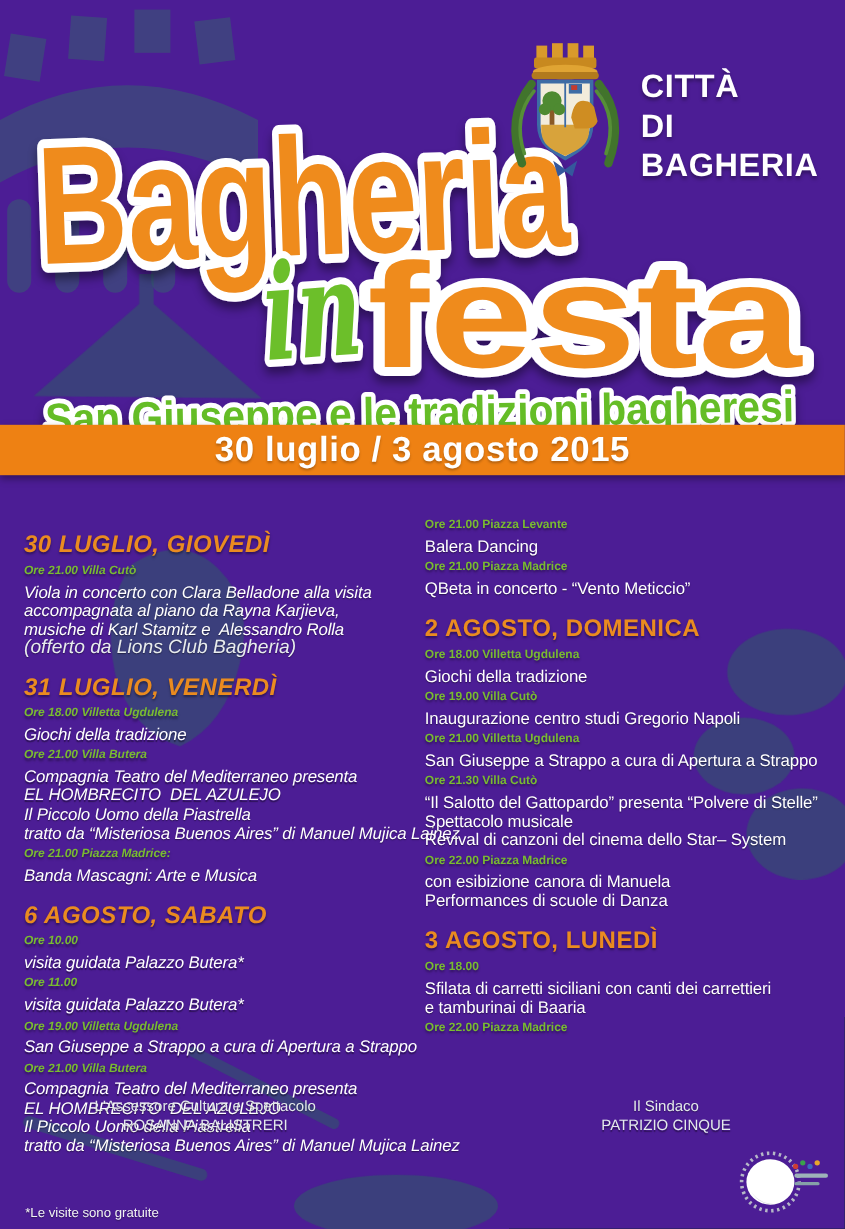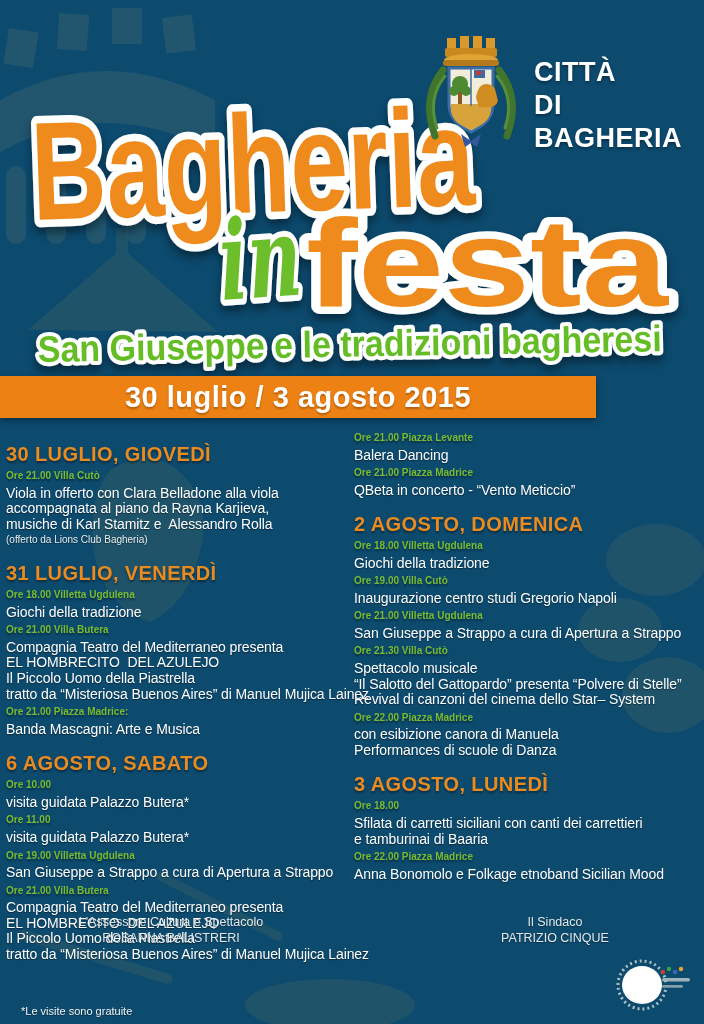--- a/index.html
+++ b/index.html
@@ -1,58 +1,58 @@
 <!DOCTYPE html>
 <html><head>
 <meta charset="utf-8">
 <style>
   html,body{margin:0;padding:0;background:#0d2a33;}
   .poster{
     position:relative;width:704px;height:1024px;overflow:hidden;
-    background:#0c4a6e;
+    background:#4c1d95;
     font-family:"Liberation Sans",sans-serif;
   }
   .bg-art{position:absolute;left:0;top:0;}
   
   .crest{position:absolute;left:417px;top:34px;width:108px;height:118px;z-index:6;}
   .city-name{
     position:absolute;left:534px;top:56px;z-index:6;color:#ffffff;
     font-weight:bold;font-size:27px;line-height:33px;letter-spacing:.5px;
     text-shadow:0 2px 3px rgba(0,0,0,.35);
   }
   
   .title-svg{position:absolute;left:0;top:88px;z-index:4;}
   
   .banner{
-    position:absolute;left:0;top:376px;width:596px;height:42px;background:#ee8113;z-index:5;
+    position:absolute;left:0;top:354px;width:704px;height:42px;background:#ee8113;z-index:5;
     box-shadow:0 3px 6px rgba(0,0,0,.35);
   }
   .banner-text{
     text-align:center;color:#ffffff;font-weight:bold;font-size:29px;line-height:42px;
     letter-spacing:.5px;text-shadow:0 2px 2px rgba(0,0,0,.25);
   }
   
   .col{position:absolute;top:428px;z-index:4;}
-  .col-left{left:6px;width:320px;}
+  .col-left{left:20px;width:320px;font-style:italic;}
   .col-right{left:354px;width:340px;}
   .entry{white-space:pre;}
   .entry.day{
     color:#ea8b20;font-weight:bold;font-size:20px;line-height:23px;letter-spacing:.4px;
     margin-top:15px;text-shadow:0 2px 2px rgba(0,0,0,.4);
   }
   .entry.time{
     color:#79bb31;font-weight:bold;font-size:10px;line-height:19.5px;
     text-shadow:0 2px 2px rgba(0,0,0,.4);
   }
   .entry.line{
     color:#ffffff;font-size:14px;line-height:15.6px;letter-spacing:-.1px;
     text-shadow:0 1px 1px rgba(0,0,0,.45);
   }
   .entry.small{
-    color:#e8ecee;font-size:10px;line-height:15px;
+    color:#e8ecee;font-size:16px;line-height:15px;
     text-shadow:0 1px 1px rgba(0,0,0,.45);
   }
   
   .sig{position:absolute;top:914px;text-align:center;color:#e4eaec;font-size:12.5px;line-height:16px;z-index:4;
        text-shadow:0 1px 1px rgba(0,0,0,.4);}
   .sig-left{left:66px;width:210px;}
   .sig-right{left:455px;width:200px;}
   
   .footnotes{position:absolute;left:21px;top:975px;z-index:4;font-size:11px;line-height:14.5px;white-space:pre;}
   .fn-white{color:#f2f4f4;font-weight:normal;text-shadow:0 1px 1px rgba(0,0,0,.4);}
@@ -139,21 +139,21 @@
     </g>
   </svg>
 
   <div class="banner">
     <div class="banner-text">30 luglio / 3 agosto 2015</div>
   </div>
 
   <div class="col col-left">
       <div class="entry day">30 LUGLIO, GIOVEDÌ</div>
       <div class="entry time">Ore 21.00 Villa Cutò</div>
-      <div class="entry line">Viola in offerto con Clara Belladone alla viola</div>
+      <div class="entry line">Viola in concerto con Clara Belladone alla visita</div>
       <div class="entry line">accompagnata al piano da Rayna Karjieva,</div>
       <div class="entry line">musiche di Karl Stamitz e  Alessandro Rolla</div>
       <div class="entry small">(offerto da Lions Club Bagheria)</div>
       <div class="entry day">31 LUGLIO, VENERDÌ</div>
       <div class="entry time">Ore 18.00 Villetta Ugdulena</div>
       <div class="entry line">Giochi della tradizione</div>
       <div class="entry time">Ore 21.00 Villa Butera</div>
       <div class="entry line">Compagnia Teatro del Mediterraneo presenta</div>
       <div class="entry line">EL HOMBRECITO  DEL AZULEJO</div>
       <div class="entry line">Il Piccolo Uomo della Piastrella</div>
@@ -179,32 +179,31 @@
       <div class="entry time">Ore 21.00 Piazza Madrice</div>
       <div class="entry line">QBeta in concerto - “Vento Meticcio”</div>
       <div class="entry day">2 AGOSTO, DOMENICA</div>
       <div class="entry time">Ore 18.00 Villetta Ugdulena</div>
       <div class="entry line">Giochi della tradizione</div>
       <div class="entry time">Ore 19.00 Villa Cutò</div>
       <div class="entry line">Inaugurazione centro studi Gregorio Napoli</div>
       <div class="entry time">Ore 21.00 Villetta Ugdulena</div>
       <div class="entry line">San Giuseppe a Strappo a cura di Apertura a Strappo</div>
       <div class="entry time">Ore 21.30 Villa Cutò</div>
+      <div class="entry line">“Il Salotto del Gattopardo” presenta “Polvere di Stelle”</div>
       <div class="entry line">Spettacolo musicale</div>
-      <div class="entry line">“Il Salotto del Gattopardo” presenta “Polvere di Stelle”</div>
       <div class="entry line">Revival di canzoni del cinema dello Star– System</div>
       <div class="entry time">Ore 22.00 Piazza Madrice</div>
       <div class="entry line">con esibizione canora di Manuela</div>
       <div class="entry line">Performances di scuole di Danza</div>
       <div class="entry day">3 AGOSTO, LUNEDÌ</div>
       <div class="entry time">Ore 18.00</div>
       <div class="entry line">Sfilata di carretti siciliani con canti dei carrettieri</div>
       <div class="entry line">e tamburinai di Baaria</div>
       <div class="entry time">Ore 22.00 Piazza Madrice</div>
-      <div class="entry line">Anna Bonomolo e Folkage etnoband Sicilian Mood</div>
     </div>
 
   <div class="sig sig-left">
     <div>L'Assessore Cultura e Spettacolo</div>
     <div>ROSANNA BALISTRERI</div>
   </div>
   <div class="sig sig-right">
     <div>Il Sindaco</div>
     <div>PATRIZIO CINQUE</div>
   </div>

